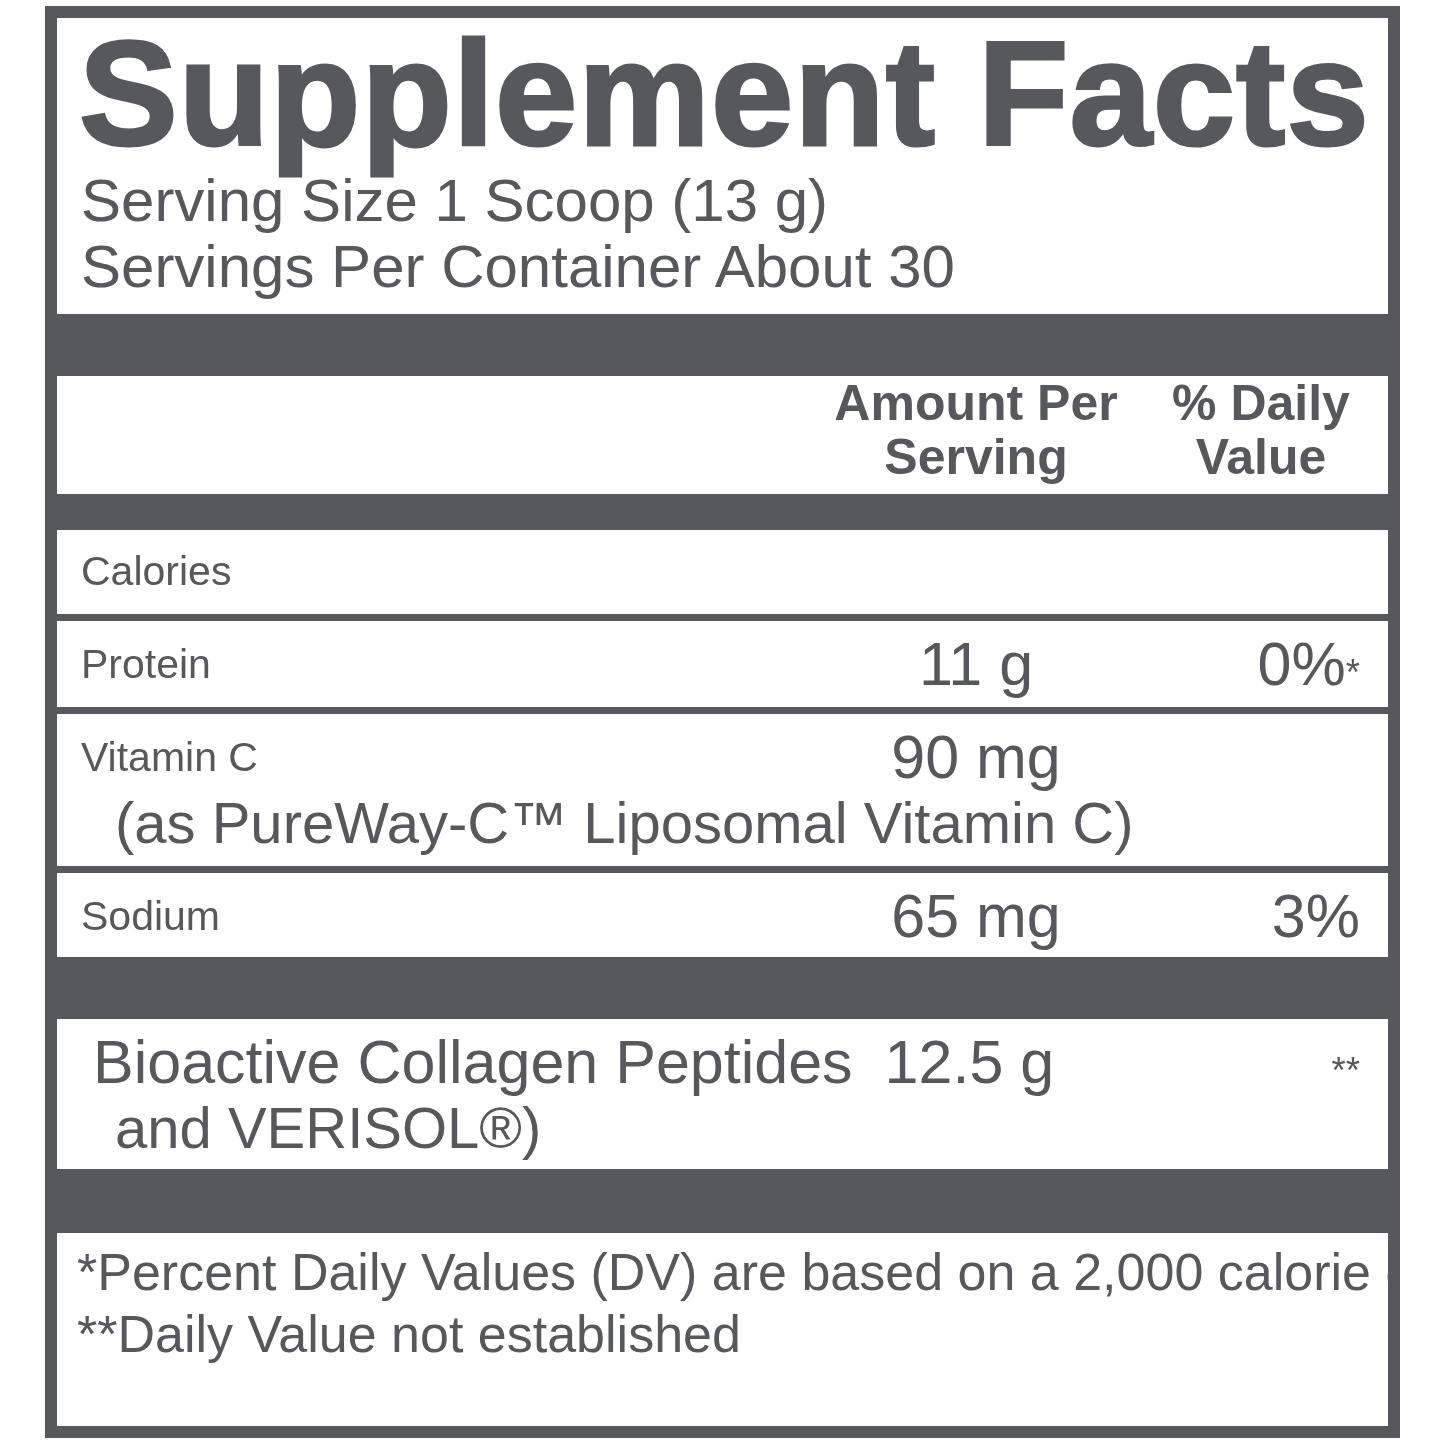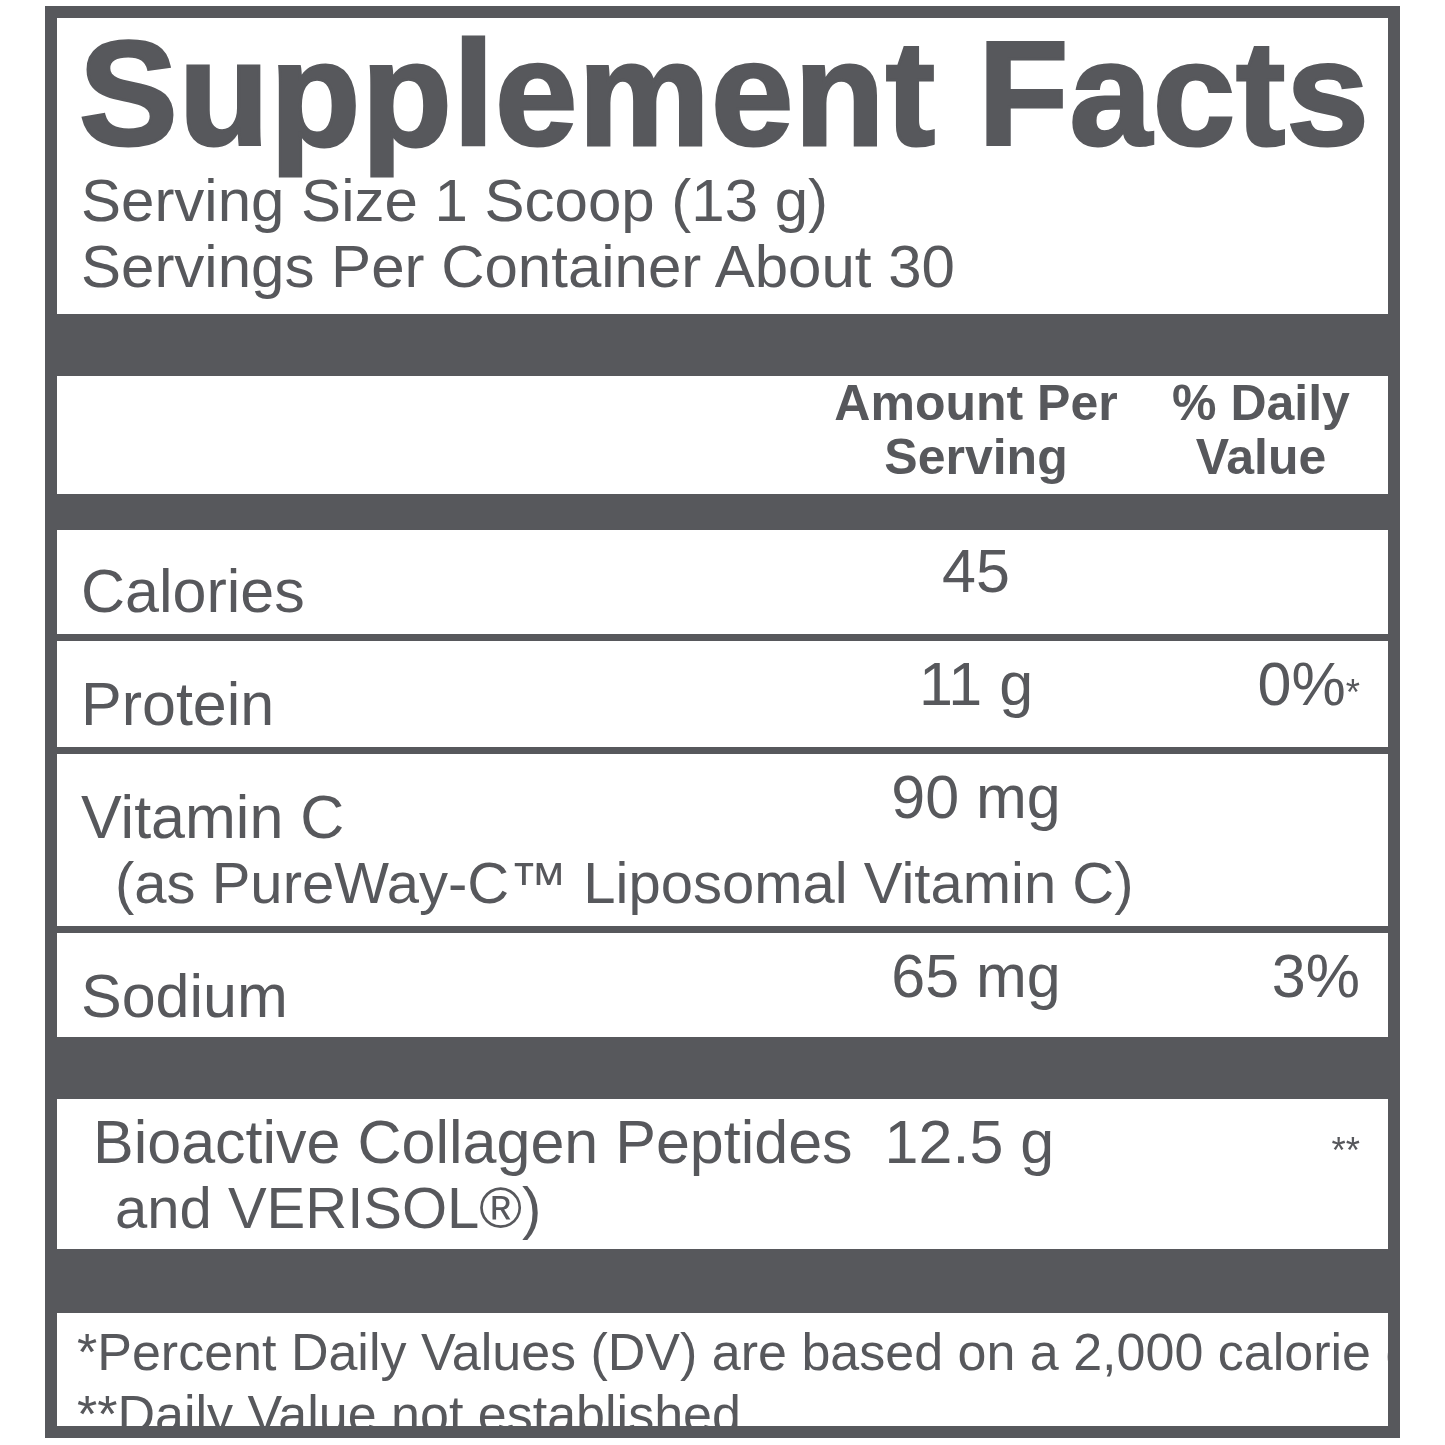--- a/index.html
+++ b/index.html
@@ -53,23 +53,22 @@
   }
   .hdr-row { padding-bottom: 10px; }
   .hdr {
     font-weight: bold;
     font-size: 50px;
     line-height: 54px;
     text-align: center;
   }
   .nutri-row { padding-top: 8px; padding-bottom: 8px; }
   .cell-name {
-    font-size: 61px;
+    font-size: 41px;
     line-height: 66px;
-    margin-top: 20px;
   }
   .cell-amt {
     font-size: 61px;
     line-height: 66px;
     text-align: center;
   }
   .cell-dv {
     font-size: 61px;
     line-height: 66px;
     text-align: right;
@@ -132,21 +131,20 @@
     <div class="hdr">
       <div>% Daily</div>
       <div>Value</div>
     </div>
   </div>
 
   <div class="bar bar-sm"></div>
 
   <div class="nutri-row">
     <div class="cell-name">Calories</div>
-    <div class="cell-amt">45</div>
     <div class="cell-dv"></div>
   </div>
 
   <div class="rule"></div>
 
   <div class="nutri-row">
     <div class="cell-name">Protein</div>
     <div class="cell-amt">11 g</div>
     <div class="cell-dv"><span>0%</span><sup class="marker">*</sup></div>
   </div>

